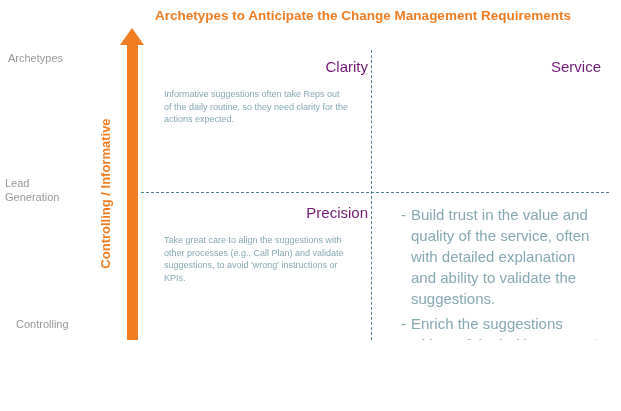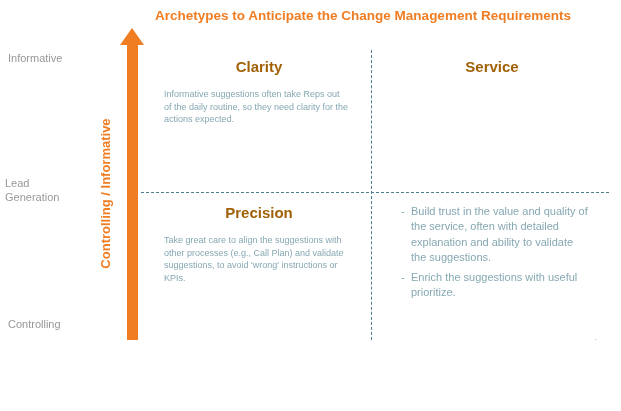--- a/index.html
+++ b/index.html
@@ -95,21 +95,21 @@
   }
 
   
   .tick {
     position: absolute;
     font-size: 11px;
     color: #989898;
   }
   .tick-informative { left: 8px;  top: 52px; }
   .tick-lead        { left: 5px;  top: 176px; width: 72px; line-height: 1.3; }
-  .tick-controlling { left: 8px;  top: 318px; }
+  .tick-controlling { left: 16px;  top: 318px; }
   .tick-low         { left: 153px; top: 366px; }
   .tick-high        { left: 528px; top: 382px; margin-left: 44px; }
 
   
   .divider-v {
     position: absolute;
     left: 371px;
     top: 50px;
     height: 290px;
     width: 0;
@@ -128,39 +128,39 @@
   .quadrant {
     position: absolute;
     width: 218px;
   }
   .q-tl { left: 150px; top: 58px; }
   .q-tr { left: 383px; top: 58px; }
   .q-bl { left: 150px; top: 204px; }
   .q-br { left: 383px; top: 204px; }
 
   .q-title {
-    text-align: center;
+    text-align: right;
     font-size: 15px;
-    font-weight: bold;
-    color: #a16207;
+    font-weight: normal;
+    color: #701a75;
     margin-bottom: 13px;
   }
   .q-body {
     margin-left: 14px;
     width: 185px;
     font-size: 9px;
     line-height: 1.4;
     color: #86A8B3;
   }
   .q-bullets {
     margin: 0 0 11px 18px;
     padding: 0;
     width: 190px;
     list-style: none;
-    font-size: 11px;
+    font-size: 15px;
     line-height: 1.4;
     color: #86A8B3;
   }
   .q-bullets li {
     position: relative;
     padding-left: 10px;
     margin-bottom: 4px;
   }
   .q-bullets li::before {
     content: "-";
@@ -178,21 +178,21 @@
 
   <div class="y-arrow-body"></div>
   <div class="y-arrow-head"></div>
 
   <div class="x-arrow-body"></div>
   <div class="x-arrow-head"></div>
 
   <div class="y-axis-label">Controlling / Informative</div>
   <div class="x-axis-label">Field Team Autonomy</div>
 
-  <div class="tick tick-informative">Informative</div>
+  <div class="tick tick-informative">Archetypes</div>
   <div class="tick tick-lead">Lead Generation</div>
   <div class="tick tick-controlling">Controlling</div>
   <div class="tick tick-low">Low</div>
   <div class="tick tick-high">High</div>
 
   <div class="divider-v"></div>
   <div class="divider-h"></div>
 
   <div class="quadrant q-tl">
     <div class="q-title">Clarity</div>

